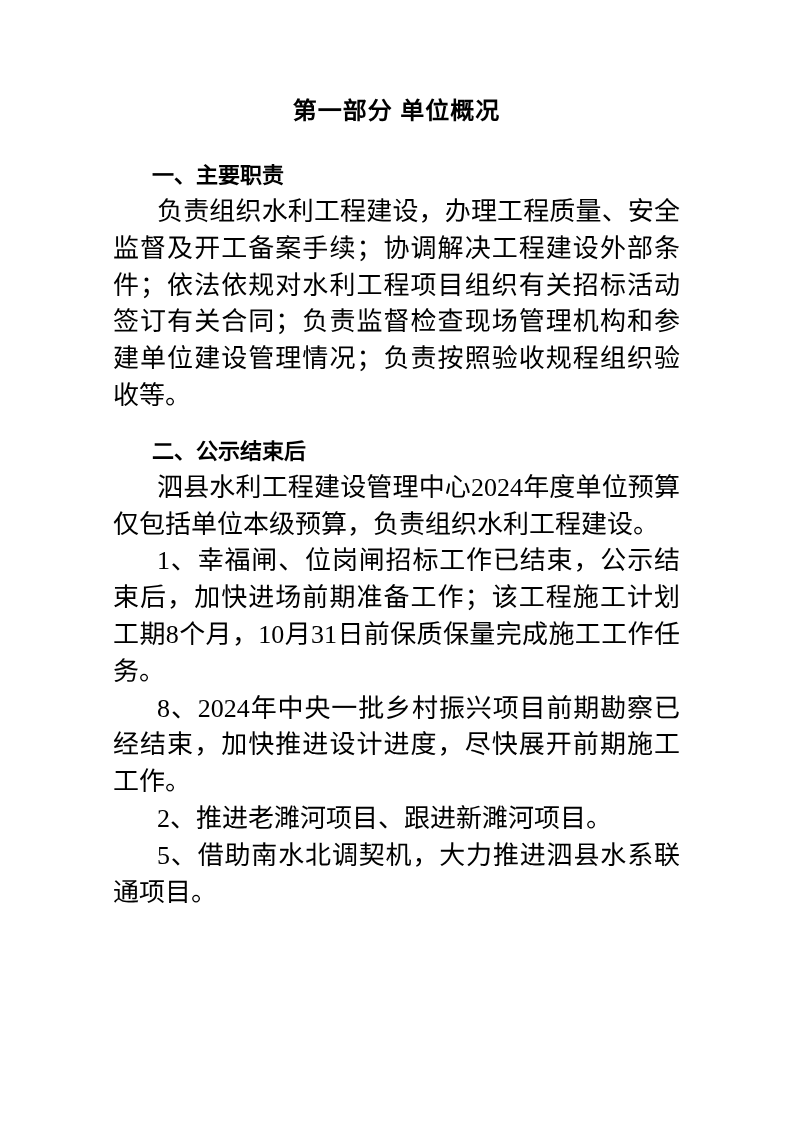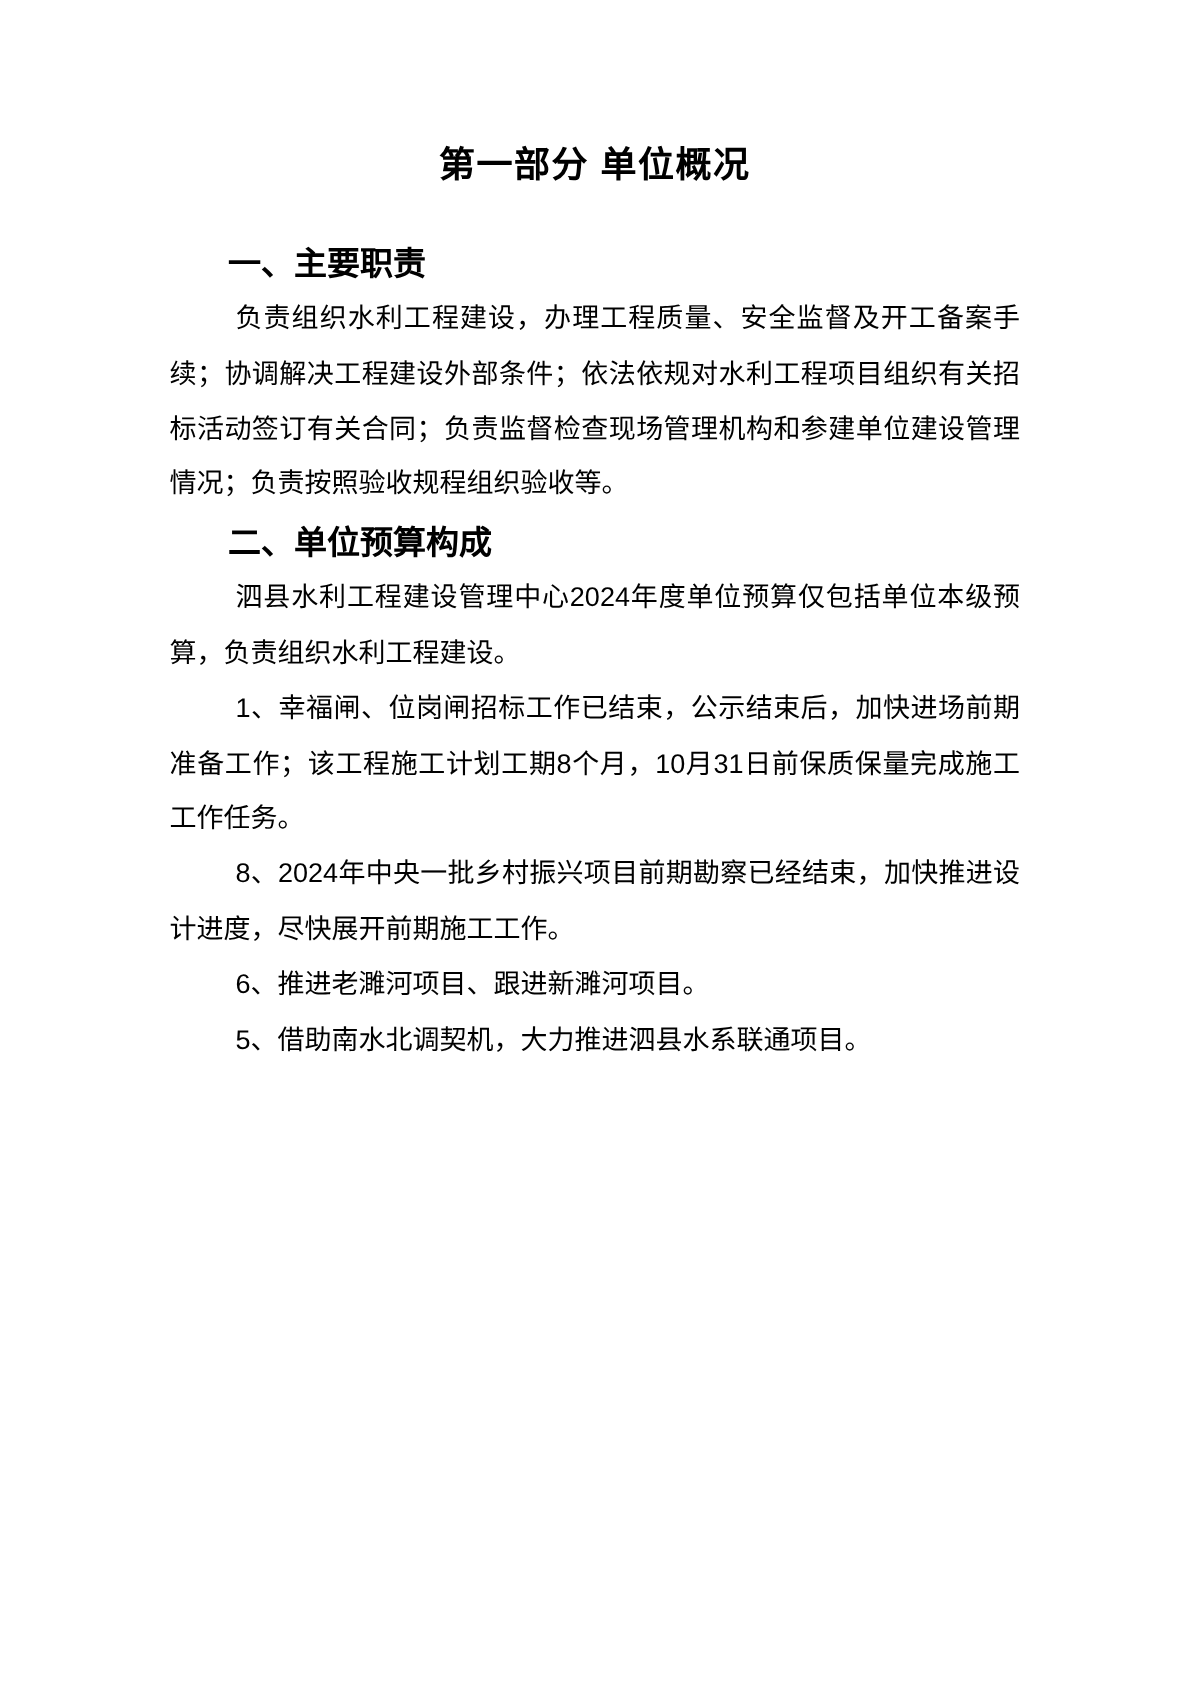--- a/index.html
+++ b/index.html
@@ -27,50 +27,50 @@
     line-height: 34px;
     text-align: center;
     margin: 0 0 29px 0;
     letter-spacing: 1px;
   }
   .sec-heading {
     font-family: "Liberation Sans", "DejaVu Sans", sans-serif;
     font-size: 22px;
     font-weight: bold;
     line-height: 37px;
-    margin: 2px 0 0 0;
+    margin: 18px 0 0 0;
     padding-left: 39px;
   }
   .body-para {
-    font-family: Liberation Sans, sans-serif;
-    font-size: 18px;
+    font-family: Liberation Serif, serif;
+    font-size: 26px;
     line-height: 36.8px;
     margin: 0;
     text-indent: 44px;
     text-align: justify;
     text-justify: inter-character;
   }
 </style>
 </head>
 <body>
 
 <div class="page">
 
   <h1 class="doc-title">第一部分 单位概况</h1>
 
   <section>
     <h2 class="sec-heading">一、主要职责</h2>
     <p class="body-para">负责组织水利工程建设，办理工程质量、安全监督及开工备案手续；协调解决工程建设外部条件；依法依规对水利工程项目组织有关招标活动签订有关合同；负责监督检查现场管理机构和参建单位建设管理情况；负责按照验收规程组织验收等。</p>
   </section>
 
   <section>
-    <h2 class="sec-heading">二、单位预算构成</h2>
+    <h2 class="sec-heading">二、公示结束后</h2>
     <p class="body-para">泗县水利工程建设管理中心2024年度单位预算仅包括单位本级预算，负责组织水利工程建设。</p>
   </section>
 
   <section>
     <p class="body-para">1、幸福闸、位岗闸招标工作已结束，公示结束后，加快进场前期准备工作；该工程施工计划工期8个月，10月31日前保质保量完成施工工作任务。</p>
     <p class="body-para">8、2024年中央一批乡村振兴项目前期勘察已经结束，加快推进设计进度，尽快展开前期施工工作。</p>
-    <p class="body-para">6、推进老濉河项目、跟进新濉河项目。</p>
+    <p class="body-para">2、推进老濉河项目、跟进新濉河项目。</p>
     <p class="body-para">5、借助南水北调契机，大力推进泗县水系联通项目。</p>
   </section>
 
 </div>
 
 </body></html>

